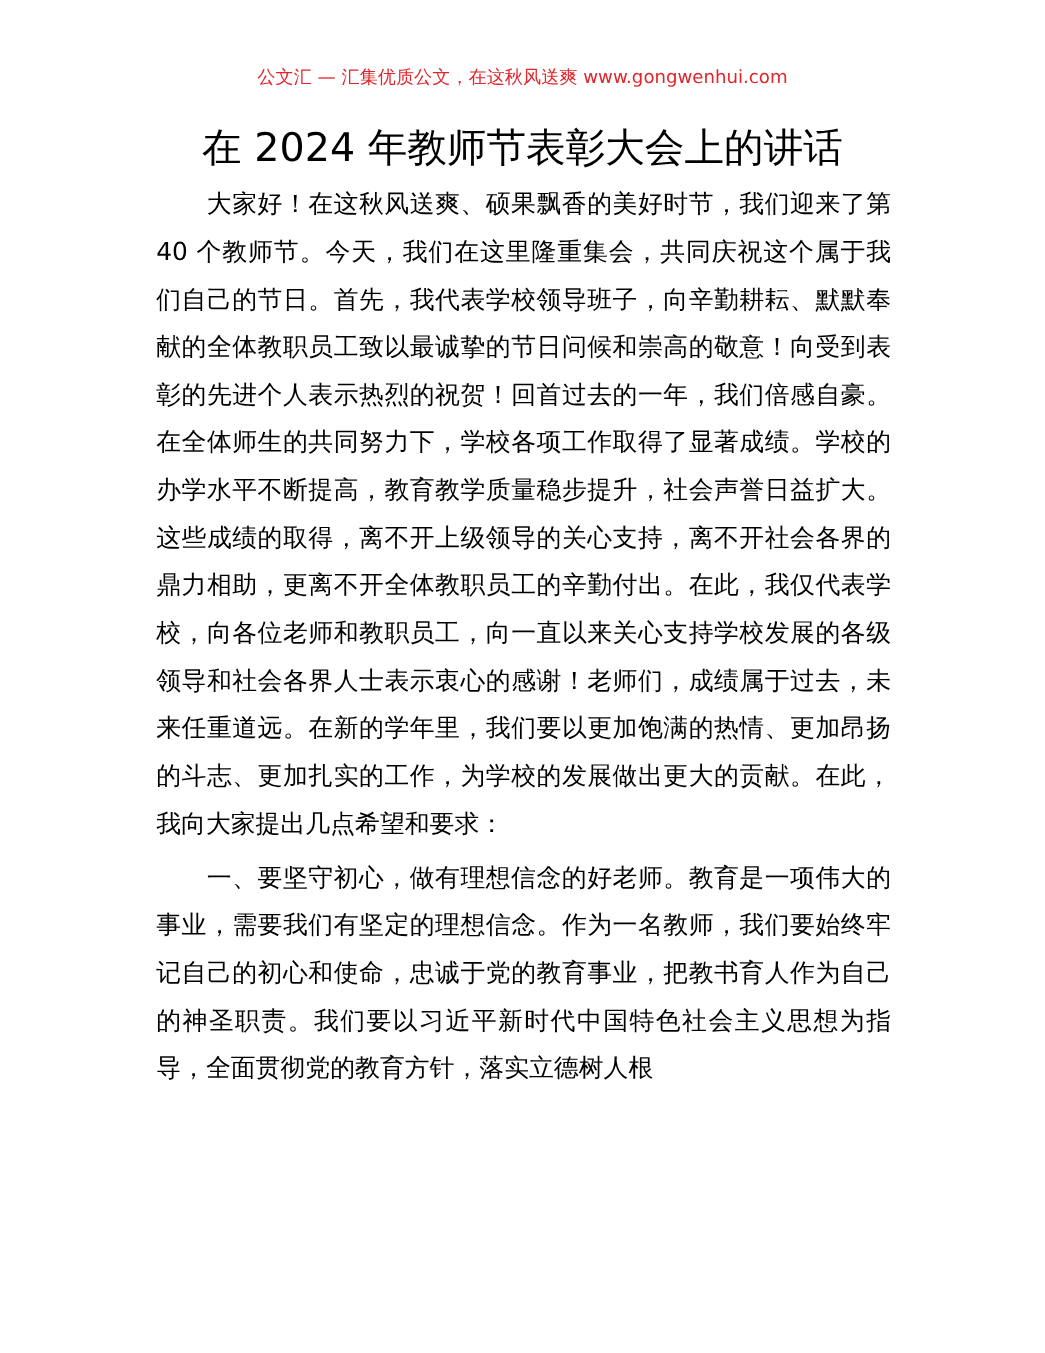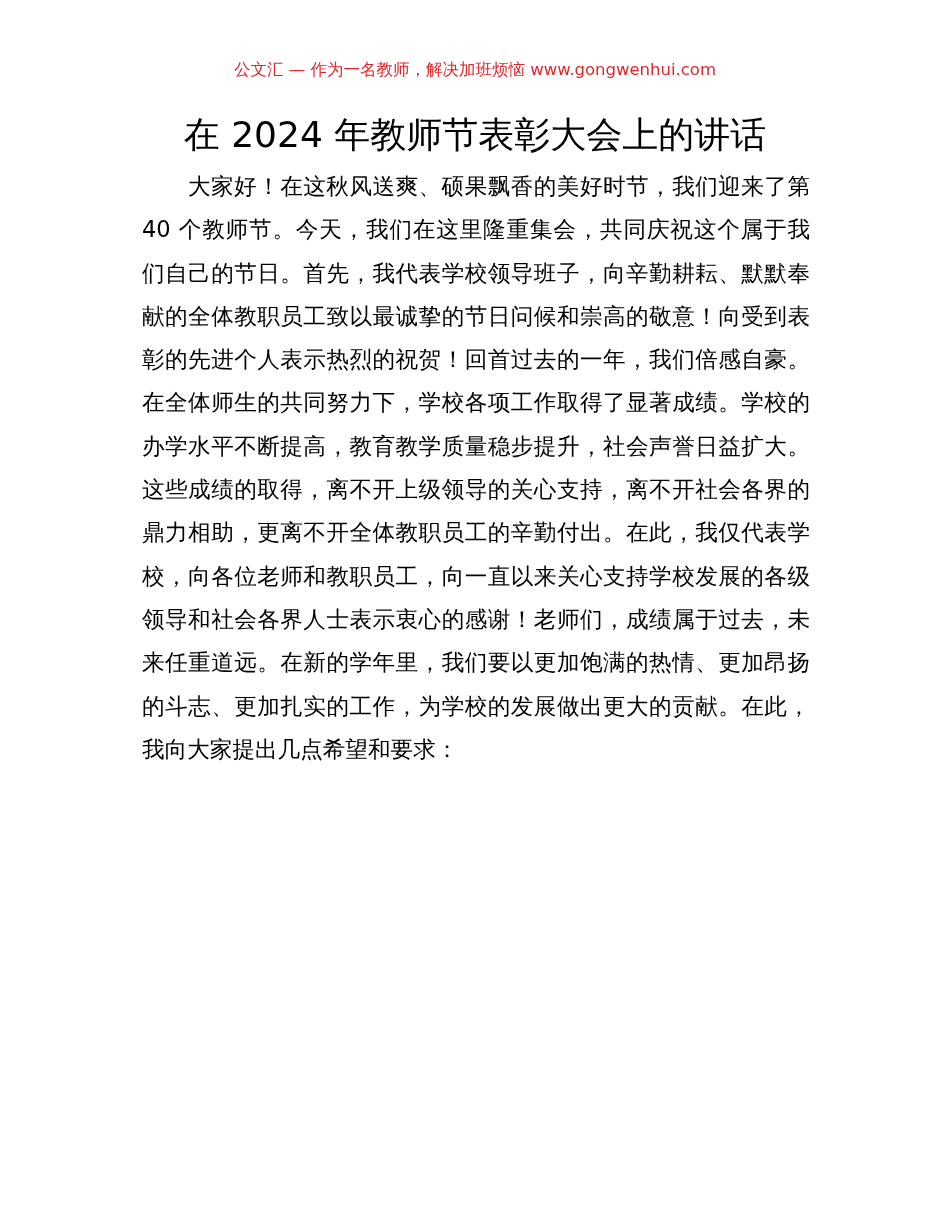--- a/index.html
+++ b/index.html
@@ -59,19 +59,20 @@
       text-indent: 46px;
       margin-bottom: 9px;
     }
     .para.p1 {
       margin-bottom: 6px;
     }
   </style>
 </head>
 <body>
 
-<div class="header-banner">公文汇 — 作为一名教师，解决加班烦恼 www.gongwenhui.com</div>
+<div class="header-banner">公文汇 — 汇集优质公文，在这秋风送爽 www.gongwenhui.com</div>
 
 <div class="doc-title">在 2024 年教师节表彰大会上的讲话</div>
 
 <div class="doc-body">
   <p class="para indent p1">大家好！在这秋风送爽、硕果飘香的美好时节，我们迎来了第 40 个教师节。今天，我们在这里隆重集会，共同庆祝这个属于我们自己的节日。首先，我代表学校领导班子，向辛勤耕耘、默默奉献的全体教职员工致以最诚挚的节日问候和崇高的敬意！向受到表彰的先进个人表示热烈的祝贺！回首过去的一年，我们倍感自豪。在全体师生的共同努力下，学校各项工作取得了显著成绩。学校的办学水平不断提高，教育教学质量稳步提升，社会声誉日益扩大。这些成绩的取得，离不开上级领导的关心支持，离不开社会各界的鼎力相助，更离不开全体教职员工的辛勤付出。在此，我仅代表学校，向各位老师和教职员工，向一直以来关心支持学校发展的各级领导和社会各界人士表示衷心的感谢！老师们，成绩属于过去，未来任重道远。在新的学年里，我们要以更加饱满的热情、更加昂扬的斗志、更加扎实的工作，为学校的发展做出更大的贡献。在此，我向大家提出几点希望和要求：</p>
+  <p class="para indent">一、要坚守初心，做有理想信念的好老师。教育是一项伟大的事业，需要我们有坚定的理想信念。作为一名教师，我们要始终牢记自己的初心和使命，忠诚于党的教育事业，把教书育人作为自己的神圣职责。我们要以习近平新时代中国特色社会主义思想为指导，全面贯彻党的教育方针，落实立德树人根</p>
 </div>
 
 </body></html>

